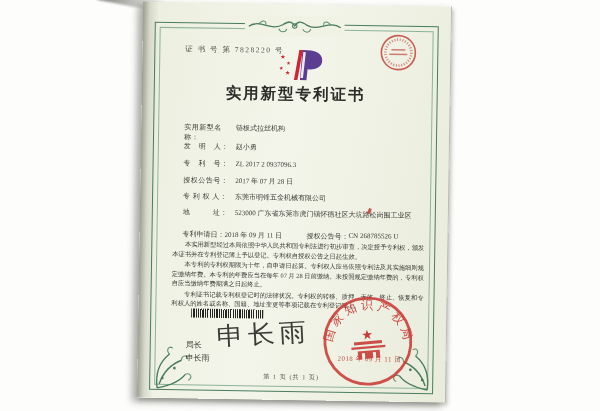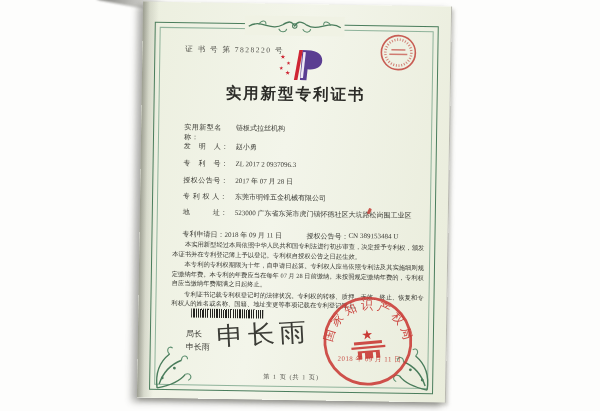--- a/index.html
+++ b/index.html
@@ -46,21 +46,21 @@
   .body-text{
     position:absolute;left:33px;width:252px;top:237px;
     font-size:6.3px;line-height:1.52;color:#39393300;color:#3a3a34;
     text-align:justify;
   }
   .body-text p{margin:0 0 1px 0;text-indent:2em;}
   .barcode{
     position:absolute;left:53px;top:306px;width:72px;height:9px;
     background:repeating-linear-gradient(90deg,#23231f 0 1px,transparent 1px 2px,#23231f 2px 3.4px,transparent 3.4px 4.6px);
   }
-  .director{position:absolute;left:48px;top:326px;font-size:8px;color:#3a3a34;line-height:1.6;}
+  .director{position:absolute;left:48px;top:337px;font-size:8px;color:#3a3a34;line-height:1.6;}
   .signature{
     position:absolute;left:82px;top:314px;font-size:25px;color:#24241f;
     transform:rotate(-4deg) scaleX(1.08);letter-spacing:4px;opacity:.88;
     font-family:"DejaVu Serif","Liberation Serif",serif;
   }
   .seal{position:absolute;left:182px;top:288px;width:96px;height:96px;transform:rotate(-6deg);}
   .seal-date{
     position:absolute;left:186px;top:349px;width:92px;text-align:center;
     font-size:6.8px;color:#c23b33;letter-spacing:.5px;opacity:.9;
   }
@@ -156,21 +156,21 @@
     </div>
     <div class="red-mark"></div>
 
     <div class="grant-row">
       <span class="grant-left">
         <span>专利申请日：</span>
         <span>2018 年 09 月 11 日</span>
       </span>
       <span class="grant-right">
         <span>授权公告号：</span>
-        <span>CN 389153484 U</span>
+        <span>CN 268785526 U</span>
       </span>
     </div>
 
     <div class="body-text">
       <p>本实用新型经过本局依照中华人民共和国专利法进行初步审查，决定授予专利权，颁发本证书并在专利登记簿上予以登记。专利权自授权公告之日起生效。</p>
       <p>本专利的专利权期限为十年，自申请日起算。专利权人应当依照专利法及其实施细则规定缴纳年费。本专利的年费应当在每年 07 月 28 日前缴纳。未按照规定缴纳年费的，专利权自应当缴纳年费期满之日起终止。</p>
       <p>专利证书记载专利权登记时的法律状况。专利权的转移、质押、无效、终止、恢复和专利权人的姓名或名称、国籍、地址变更等事项记载在专利登记簿上。</p>
     </div>
 
     <div class="barcode"></div>

